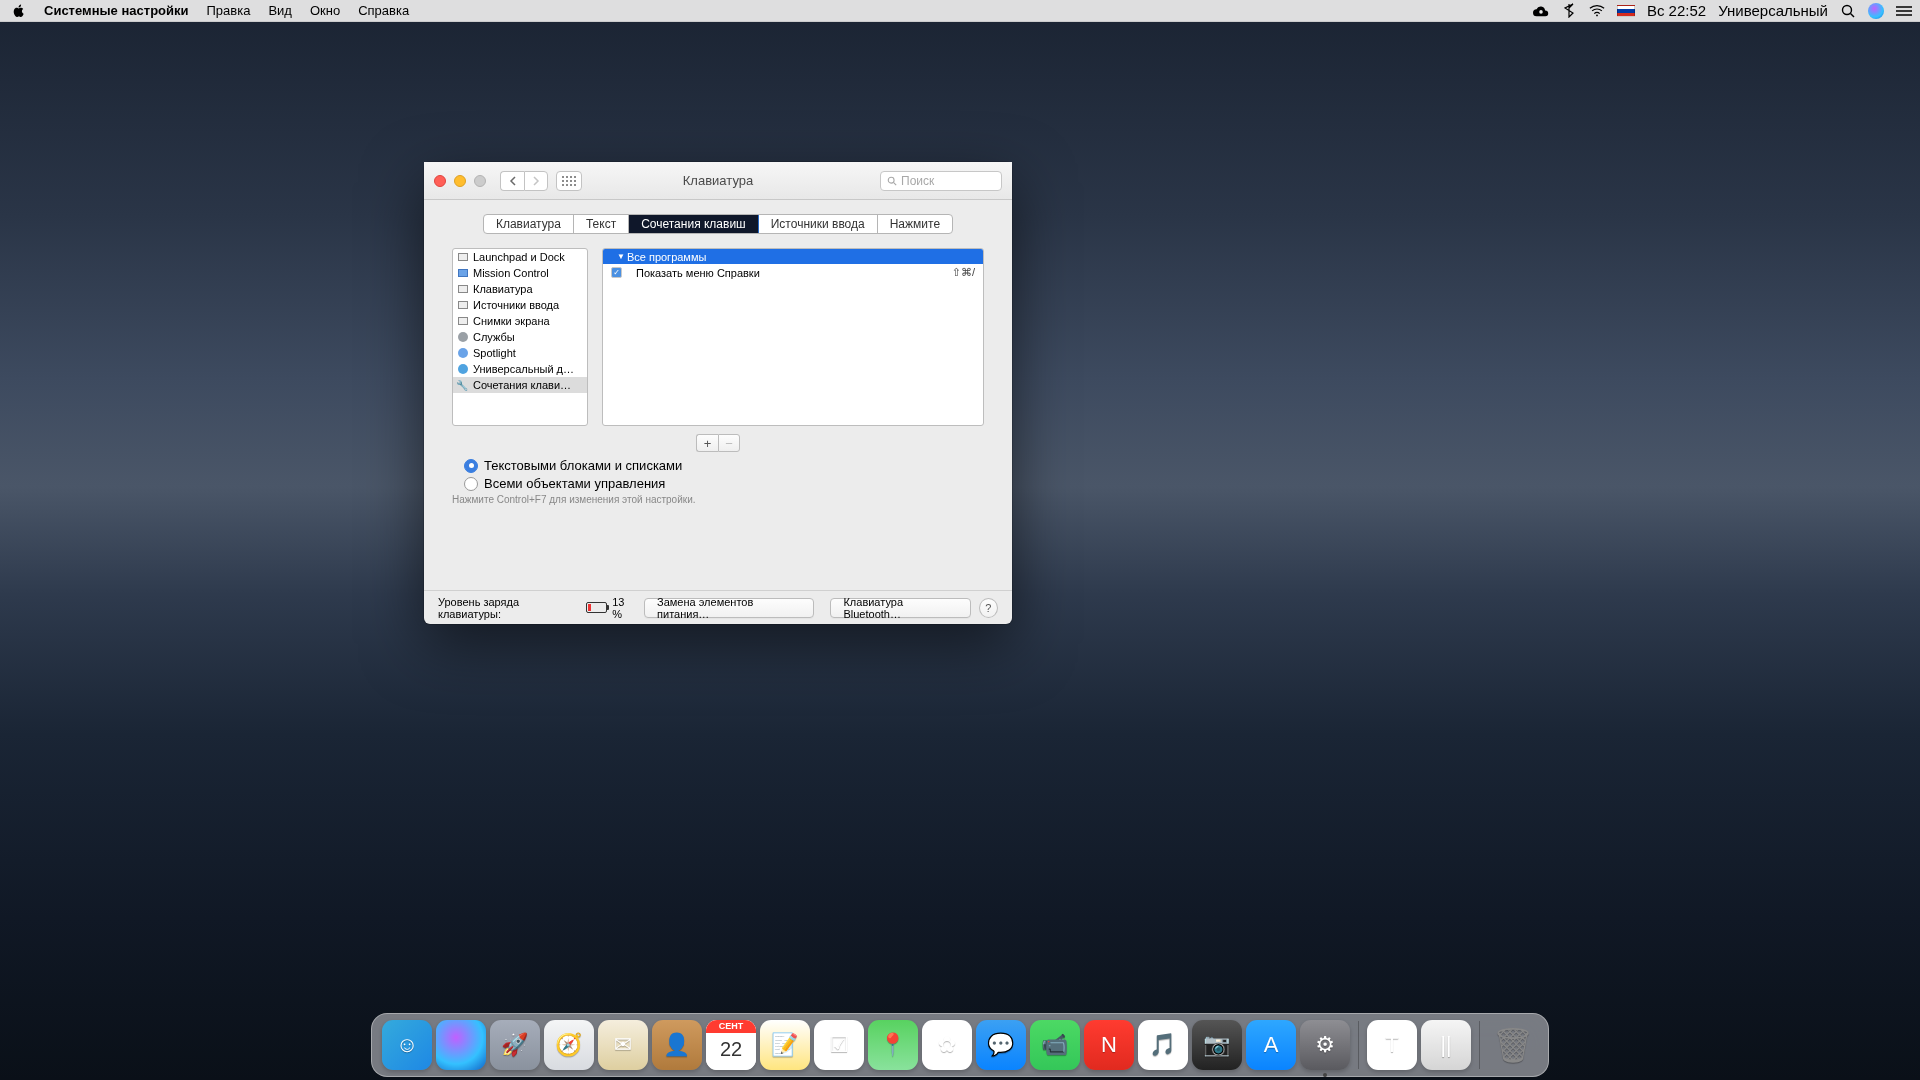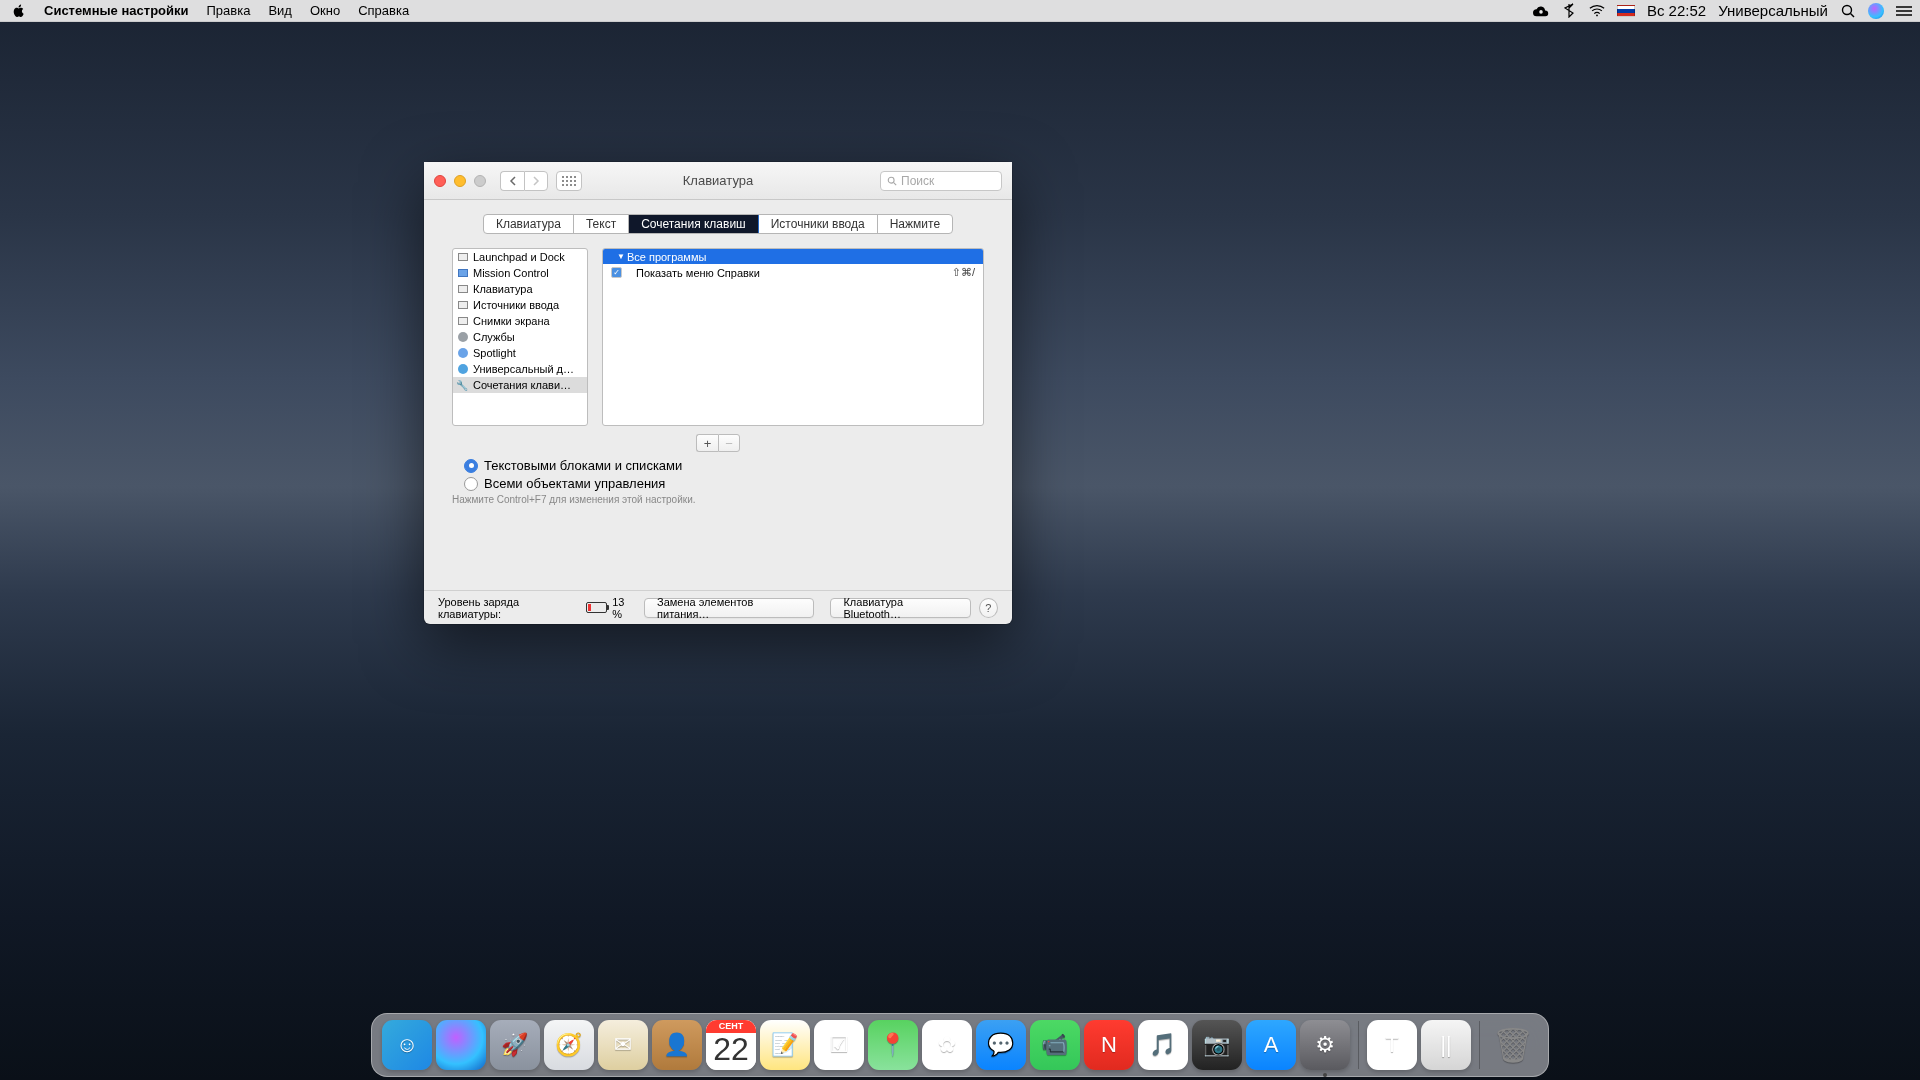--- a/index.html
+++ b/index.html
@@ -313,21 +313,21 @@
     </div>
     <div class="dock-app" style="background: linear-gradient(rgb(245, 238, 221), rgb(222, 207, 160));">
       <span style="color:#fff;text-shadow:0 1px 1px rgba(0,0,0,0.3)">✉</span>
     </div>
     <div class="dock-app" style="background: linear-gradient(rgb(207, 154, 94), rgb(176, 122, 60));">
       <span style="color:#fff;text-shadow:0 1px 1px rgba(0,0,0,0.3)">👤</span>
     </div>
     <div class="dock-app" style="background: rgb(255, 255, 255);">
       <div style="width:100%;height:100%;border-radius:11px;background:#fff;overflow:hidden;display:flex;flex-direction:column;align-items:center">
         <div style="background:#ff3b30;color:#fff;font-size:9px;width:100%;text-align:center;line-height:13px;font-weight:600">СЕНТ</div>
-        <div style="font-size:32px;color:#333;line-height:32px;font-weight:300">22</div>
+        <div style="font-size:20px;color:#333;line-height:32px;font-weight:300">22</div>
       </div>
     </div>
     <div class="dock-app" style="background: linear-gradient(rgb(255, 255, 255), rgb(255, 229, 127));">
       <span style="color:#fff;text-shadow:0 1px 1px rgba(0,0,0,0.3)">📝</span>
     </div>
     <div class="dock-app" style="background: rgb(255, 255, 255);">
       <span style="color:#fff;text-shadow:0 1px 1px rgba(0,0,0,0.3)">☑</span>
     </div>
     <div class="dock-app" style="background: linear-gradient(rgb(88, 210, 96), rgb(137, 226, 156));">
       <span style="color:#fff;text-shadow:0 1px 1px rgba(0,0,0,0.3)">📍</span>

